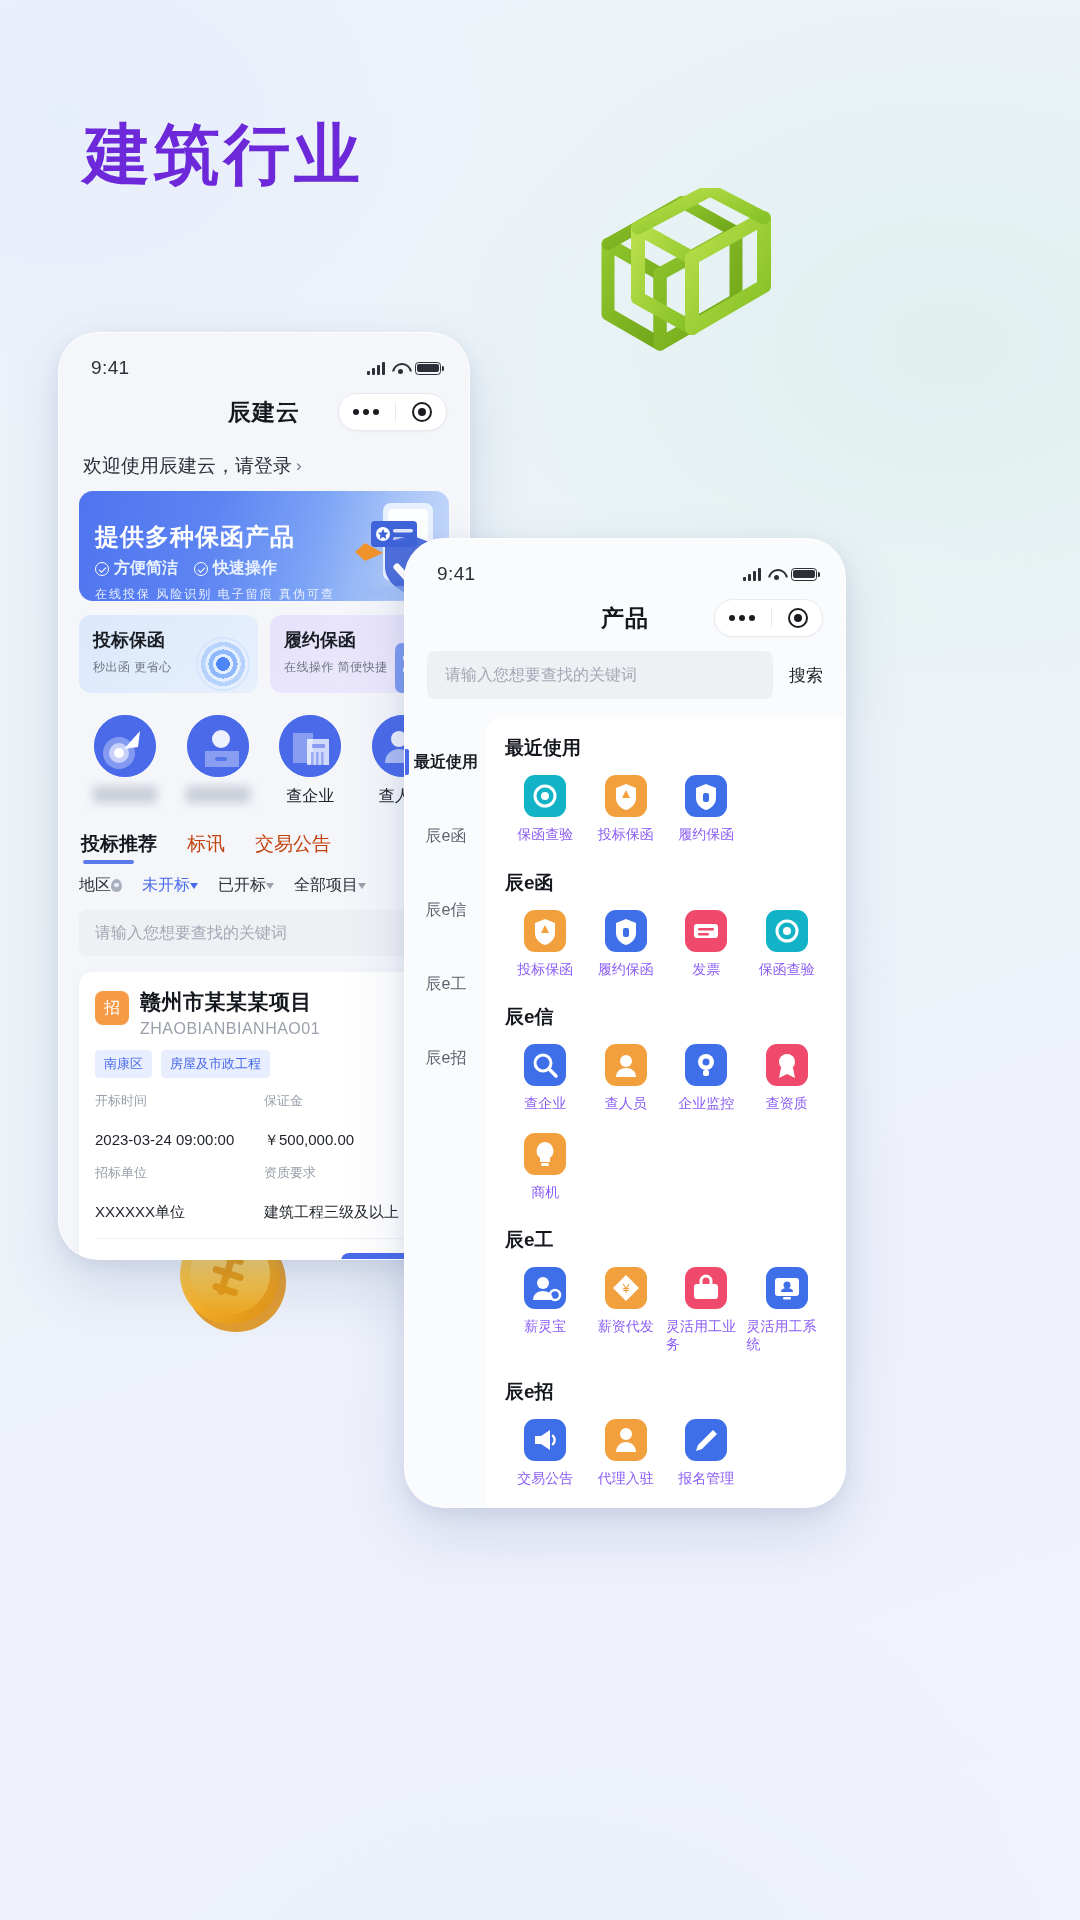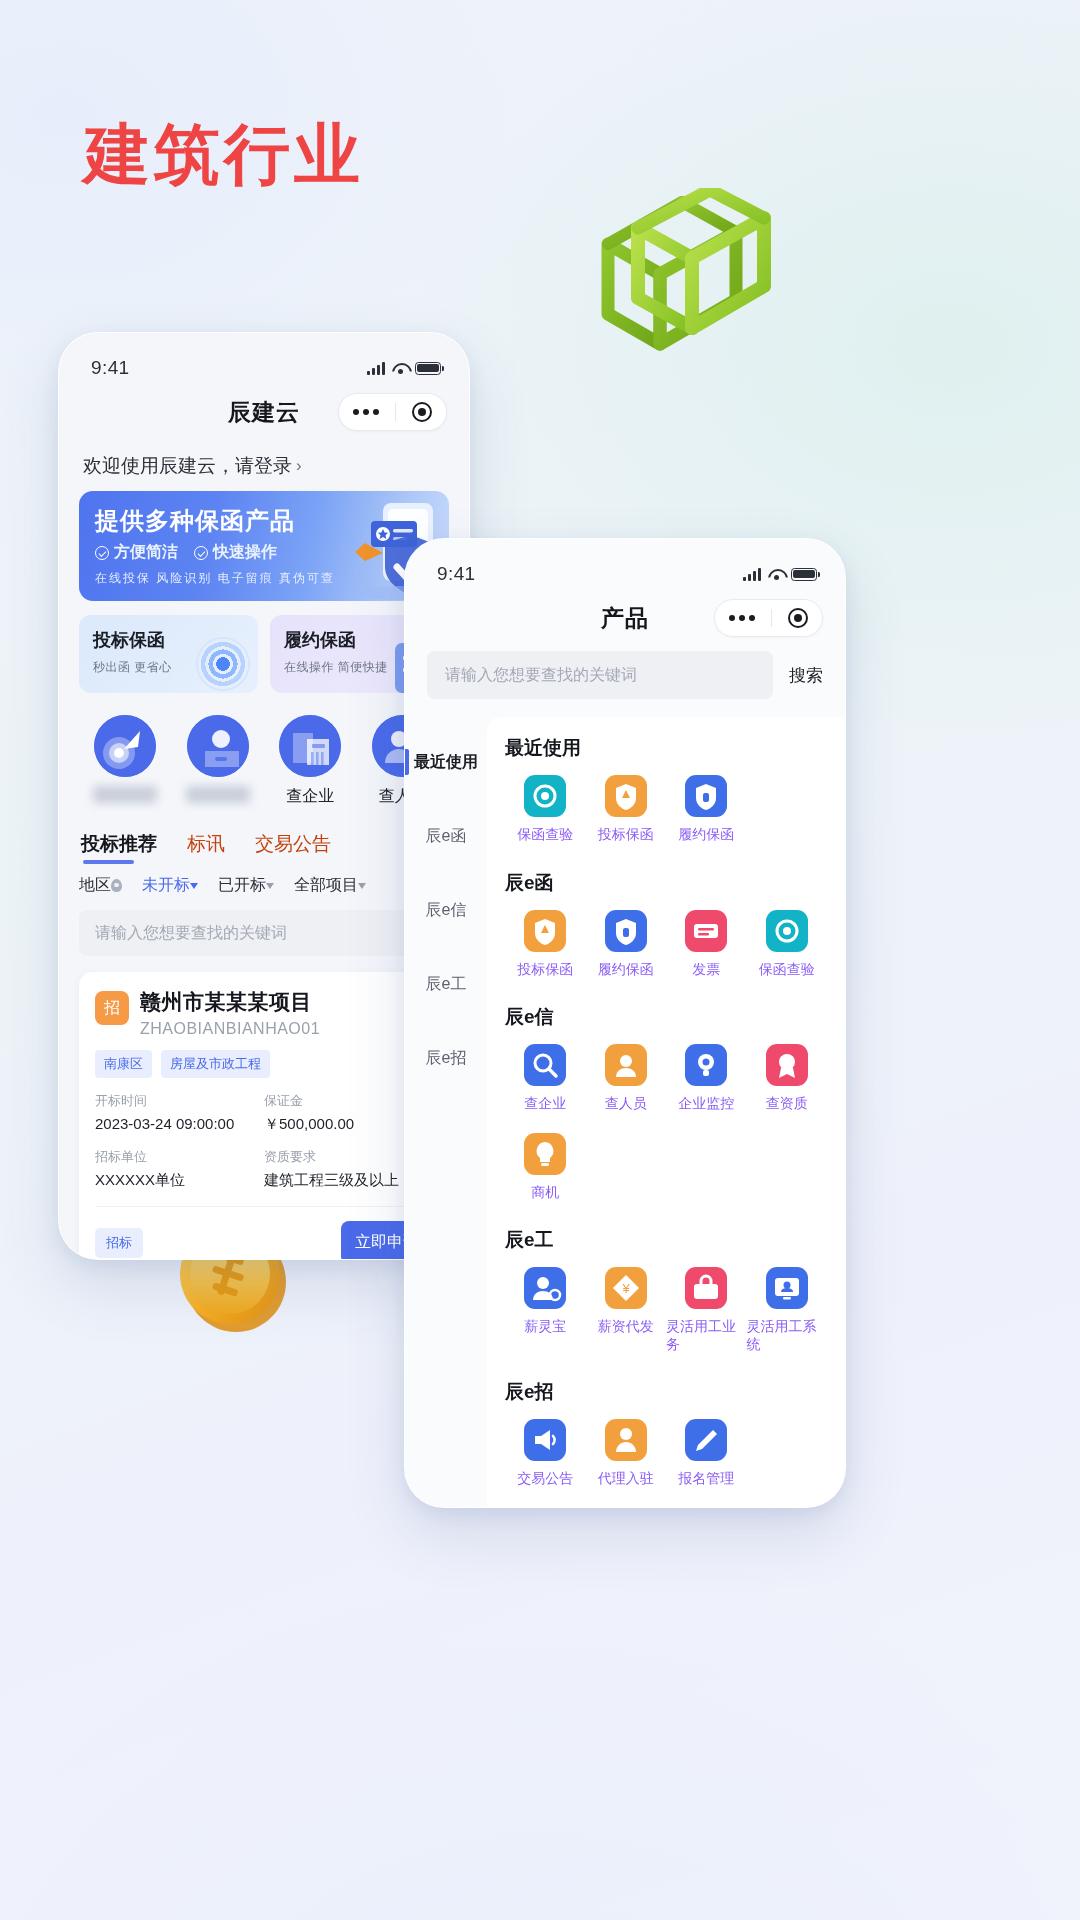--- a/index.html
+++ b/index.html
@@ -11,21 +11,21 @@
       radial-gradient(760px 560px at 6% 6%,  #e7eefb 0%, rgba(231,238,251,0) 60%),
       radial-gradient(1100px 900px at 50% 110%, #e9effc 0%, rgba(233,239,252,0) 62%),
       linear-gradient(160deg,#eef2fb 0%, #edf4f7 38%, #eef1fb 68%, #f1f3fc 100%);
     overflow:hidden;
     position:relative;
   }
 
   
   .headline{ position:absolute; left:84px; top:118px; }
   .h1{
-    font-size:66px; font-weight:bold; letter-spacing:4px; color:#ef4444;
+    font-size:66px; font-weight:bold; letter-spacing:4px; color:#6d28d9;
     line-height:1.12;
   }
   .h2{
     margin-top:24px;
     font-size:54px; font-weight:400; letter-spacing:4px; color:#23252b;
     line-height:1.15;
   }
 
   
   .cube{ position:absolute; left:586px; top:188px; width:200px; height:190px; }
@@ -81,21 +81,21 @@
     background:#1a1c20;border-radius:50%;}
 
   
   .bodyA{ padding:0 20px; }
   .welcome{ font-size:19px; color:#2d3039; padding:14px 4px 12px 4px; display:flex; align-items:center; gap:4px;}
   .welcome .chev{ color:#6c7280; font-size:17px; }
 
   .banner{
     height:110px; border-radius:14px; position:relative; overflow:hidden;
     background:linear-gradient(103deg,#4f74ef 0%,#5d84f2 36%,#7ba3f6 62%,#a8c4f7 82%,#cadcfb 100%);
-    padding:14px 16px;
+    padding:30px 16px;
   }
   .banner .bt1{ font-size:24px; font-weight:bold; color:#fff; letter-spacing:1px; }
   .banner .bt2{ margin-top:5px; font-size:16px; font-weight:bold; color:#eaf2ff;
     display:flex; gap:16px; align-items:center;}
   .banner .bt2 span{ display:flex; align-items:center; gap:5px;}
   .ck{ width:14px;height:14px;border:1.8px solid #fff;border-radius:50%;position:relative;display:inline-block;}
   .ck::after{content:"";position:absolute;left:3px;top:4.2px;width:6px;height:3px;
     border-left:1.8px solid #fff;border-bottom:1.8px solid #fff;transform:rotate(-45deg);}
   .banner .bt3{ margin-top:7px; font-size:12px; color:#e6eeff; letter-spacing:2px; }
   .bnrart{ position:absolute; right:6px; top:6px; width:118px; height:104px; }
@@ -147,21 +147,21 @@
   .ptag{ width:34px;height:34px;border-radius:8px;background:#f79a46;color:#fff;font-size:16px;
     display:flex;align-items:center;justify-content:center;flex:none;margin-top:3px;}
   .ptitle{ font-size:21px;font-weight:bold;color:#14171d;letter-spacing:.5px;}
   .pcode{ margin-top:4px;font-size:16px;color:#9aa0ac;letter-spacing:.5px;}
   .star{ position:absolute; right:14px; top:16px; font-size:22px; color:#c3c8d2;}
   .chips{ display:flex; gap:9px; margin-top:12px; }
   .chip{ background:#e8eefd;color:#4a6aea;font-size:13px;border-radius:4px;padding:5px 9px;}
   .meta{ display:flex; margin-top:14px; }
   .mcol{ flex:1; }
   .mlab{ font-size:13px; color:#9aa0ac; }
-  .mval{ margin-top:5px; font-size:15px; color:#1d2128; }
+  .mval{ margin-top:21px; font-size:15px; color:#1d2128; }
   .pfoot{ margin-top:16px; border-top:1px solid #f0f2f6; padding:14px 0 16px 0;
     display:flex; align-items:center; justify-content:space-between;font-family:Liberation Serif, serif;}
   .fchip{ background:#e8eefd; color:#4a6aea; font-size:13px; border-radius:5px; padding:6px 11px; }
   .applybtn{ background:#4a6aea; color:#fff; font-size:16px; border-radius:8px; padding:11px 14px; }
 
   
   .searchrow{ display:flex; align-items:center; gap:16px; padding:6px 22px 0 22px; }
   .sinput{ flex:1; height:48px; background:#eef0f4; border-radius:8px; display:flex;
     align-items:center; padding:0 18px; font-size:16px; color:#a3a9b5;}
   .sbtn{ font-size:17px; color:#1d2128; }

